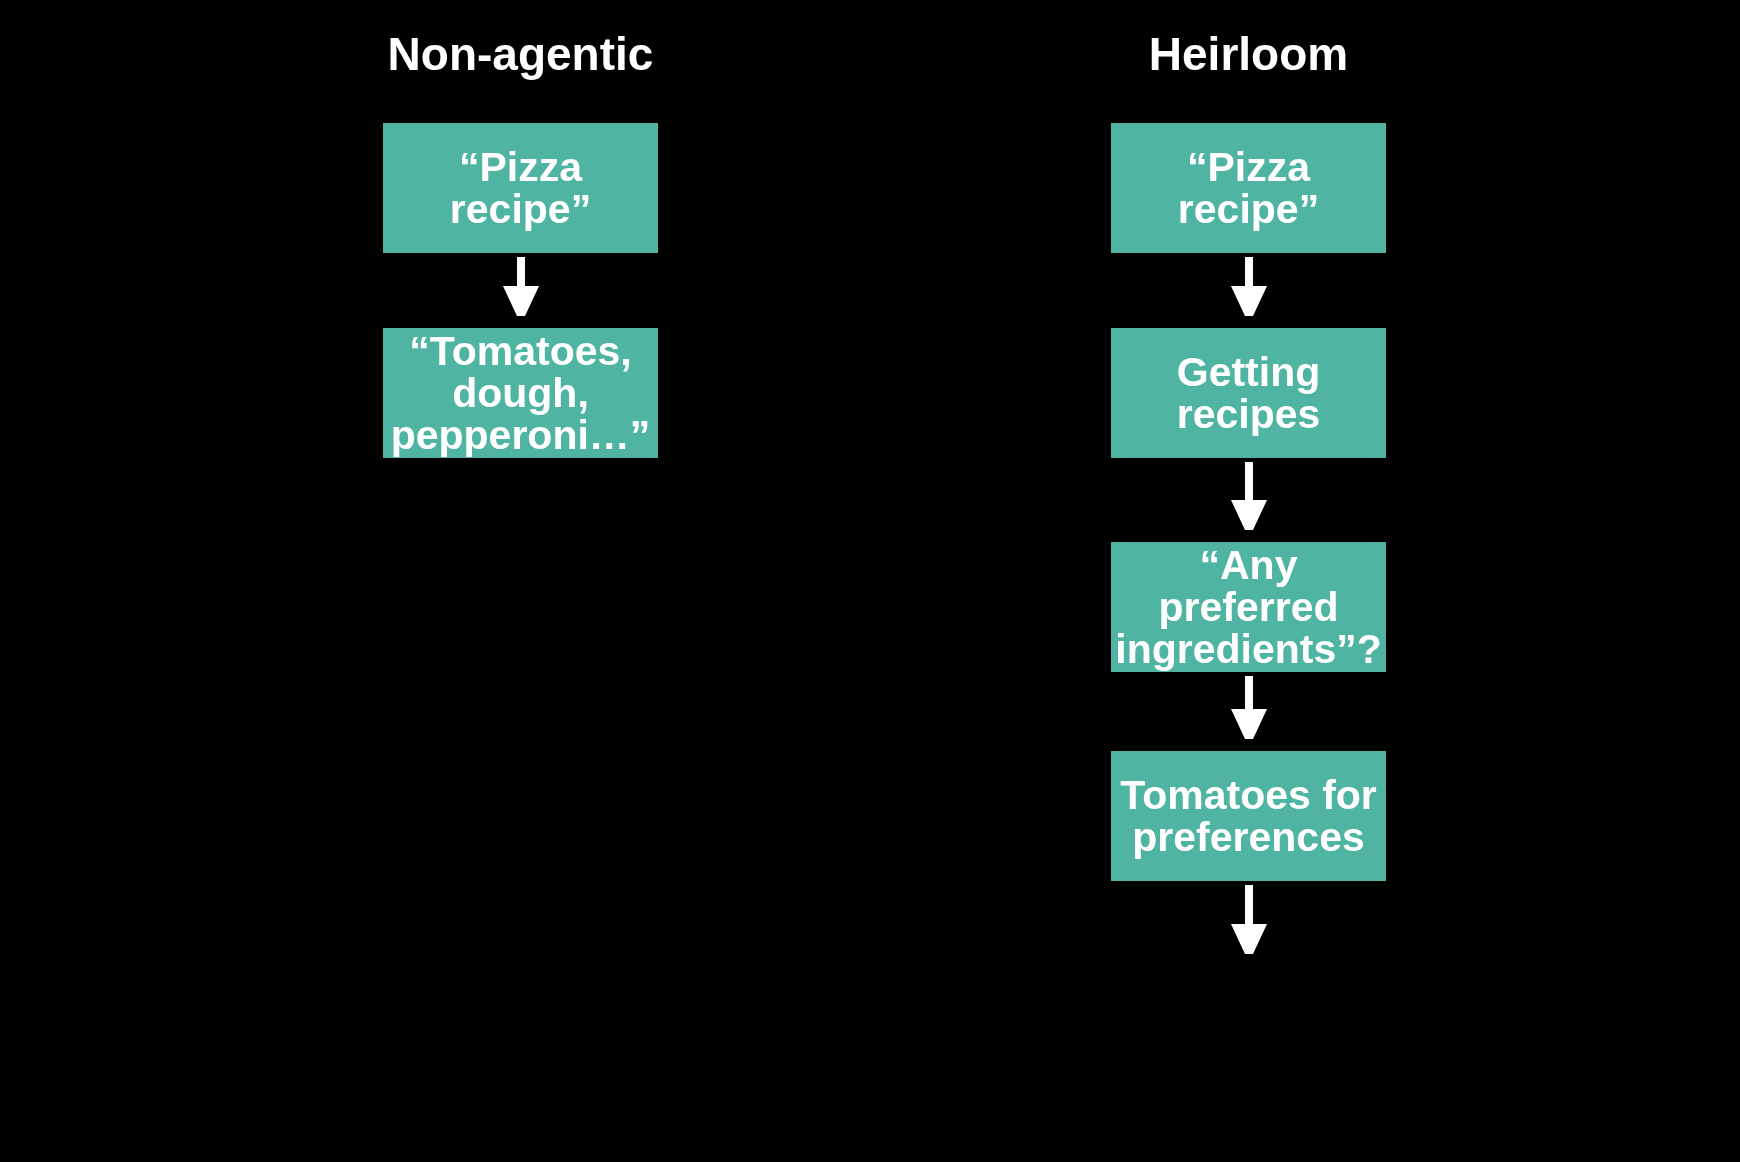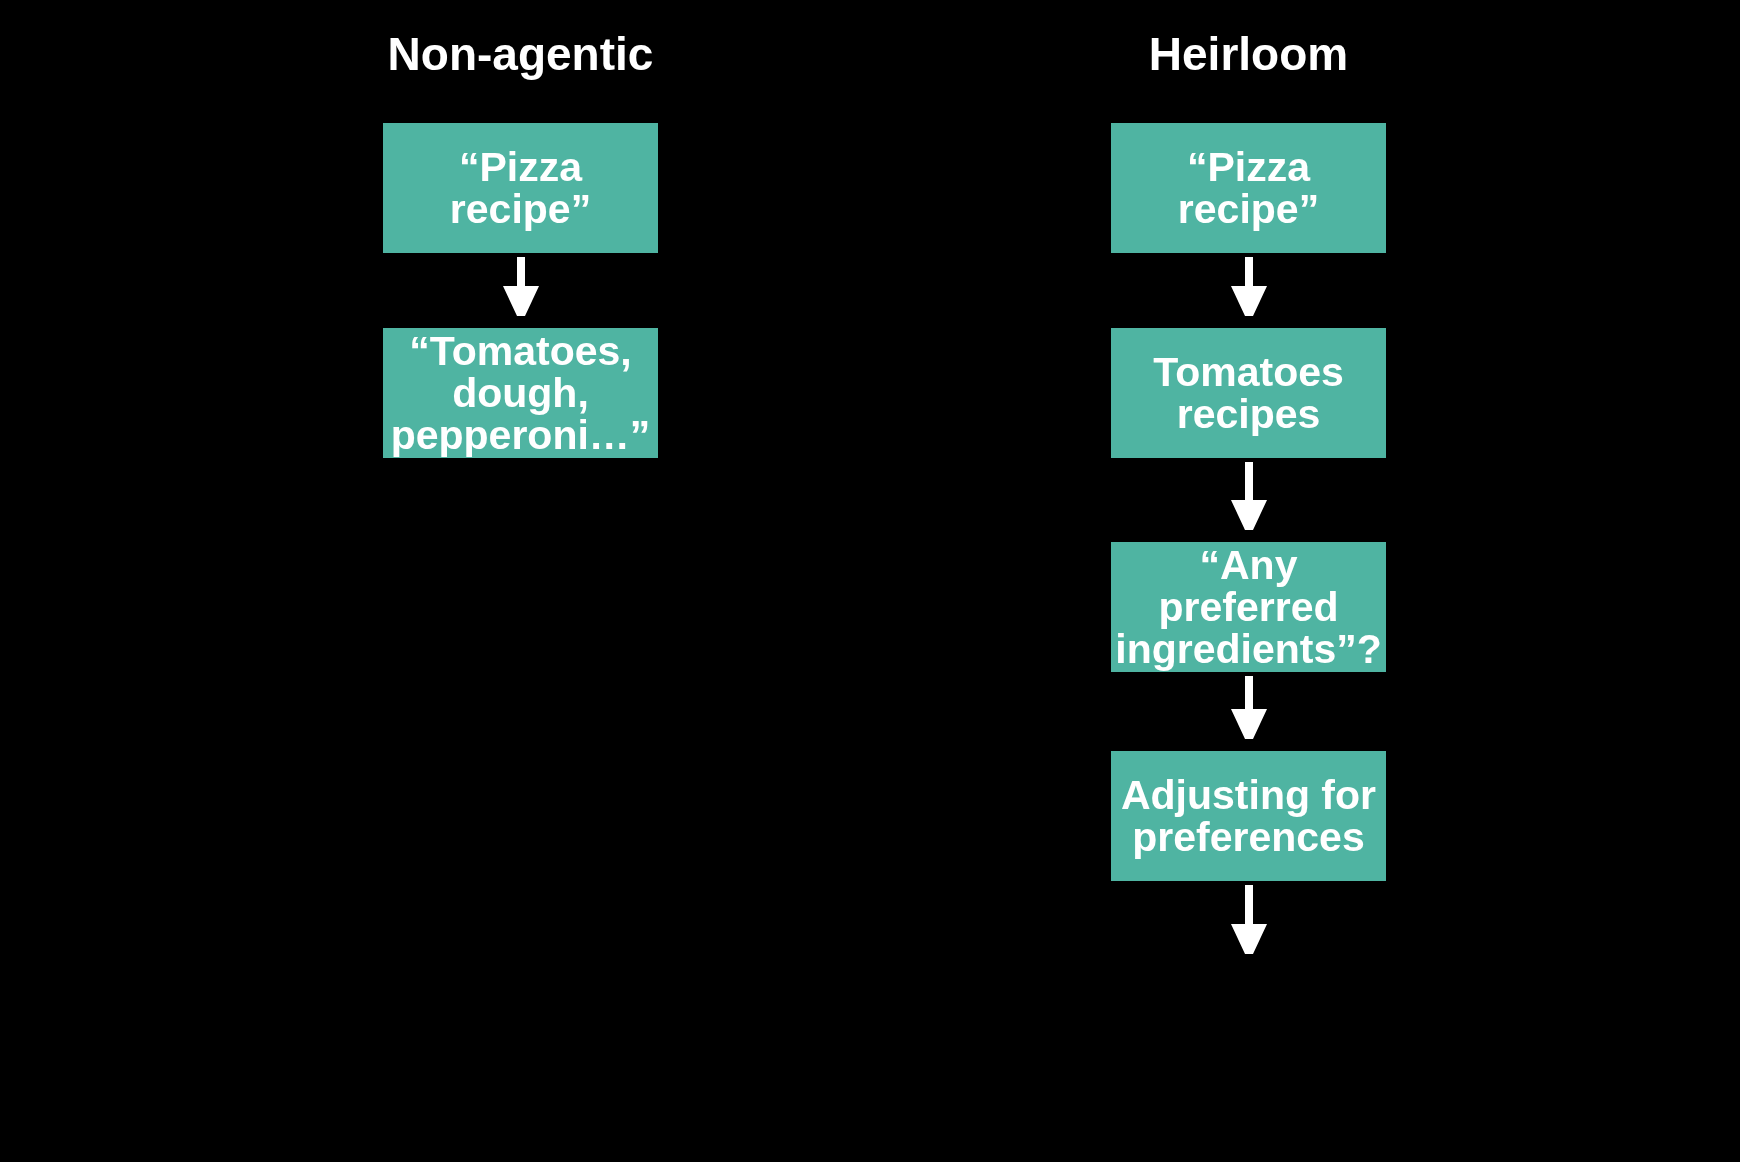--- a/index.html
+++ b/index.html
@@ -87,36 +87,36 @@
 
   <div class="col-title" style="left:1103px;">Heirloom</div>
 
   <div class="node" style="left:1103px; top:115px;">“Pizza recipe”</div>
 
   <div class="arrow" style="left:1103px; top:245px; height:75px;">
     <div class="stem"></div>
     <div class="head"></div>
   </div>
 
-  <div class="node" style="left:1103px; top:320px;">Tomatoes recipes</div>
+  <div class="node" style="left:1103px; top:320px;">Getting recipes</div>
 
   <div class="arrow" style="left:1103px; top:450px; height:84px;">
     <div class="stem"></div>
     <div class="head"></div>
   </div>
 
   <div class="node" style="left:1103px; top:534px;">“Any preferred
 ingredients”?</div>
 
   <div class="arrow" style="left:1103px; top:664px; height:79px;">
     <div class="stem"></div>
     <div class="head"></div>
   </div>
 
-  <div class="node" style="left:1103px; top:743px;">Adjusting for
+  <div class="node" style="left:1103px; top:743px;">Tomatoes for
 preferences</div>
 
   <div class="arrow" style="left:1103px; top:873px; height:85px;">
     <div class="stem"></div>
     <div class="head"></div>
   </div>
 
 
 </div>
 

